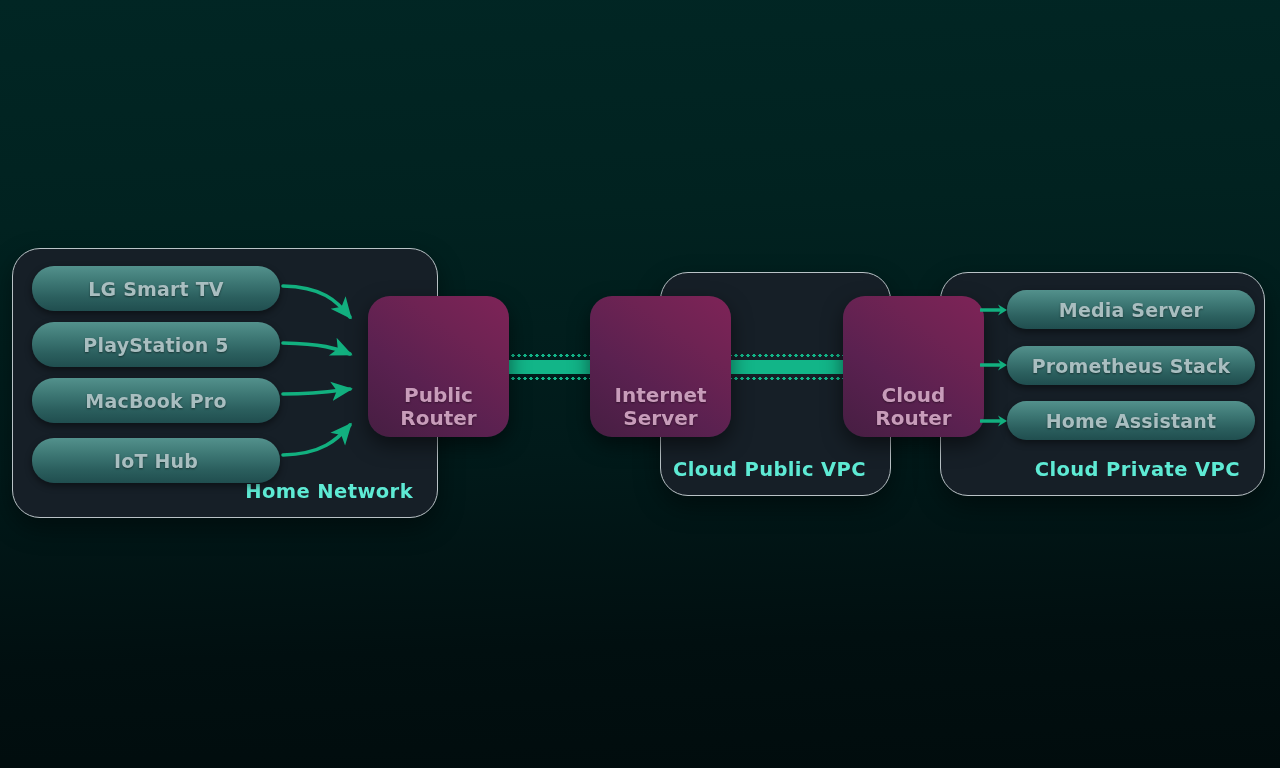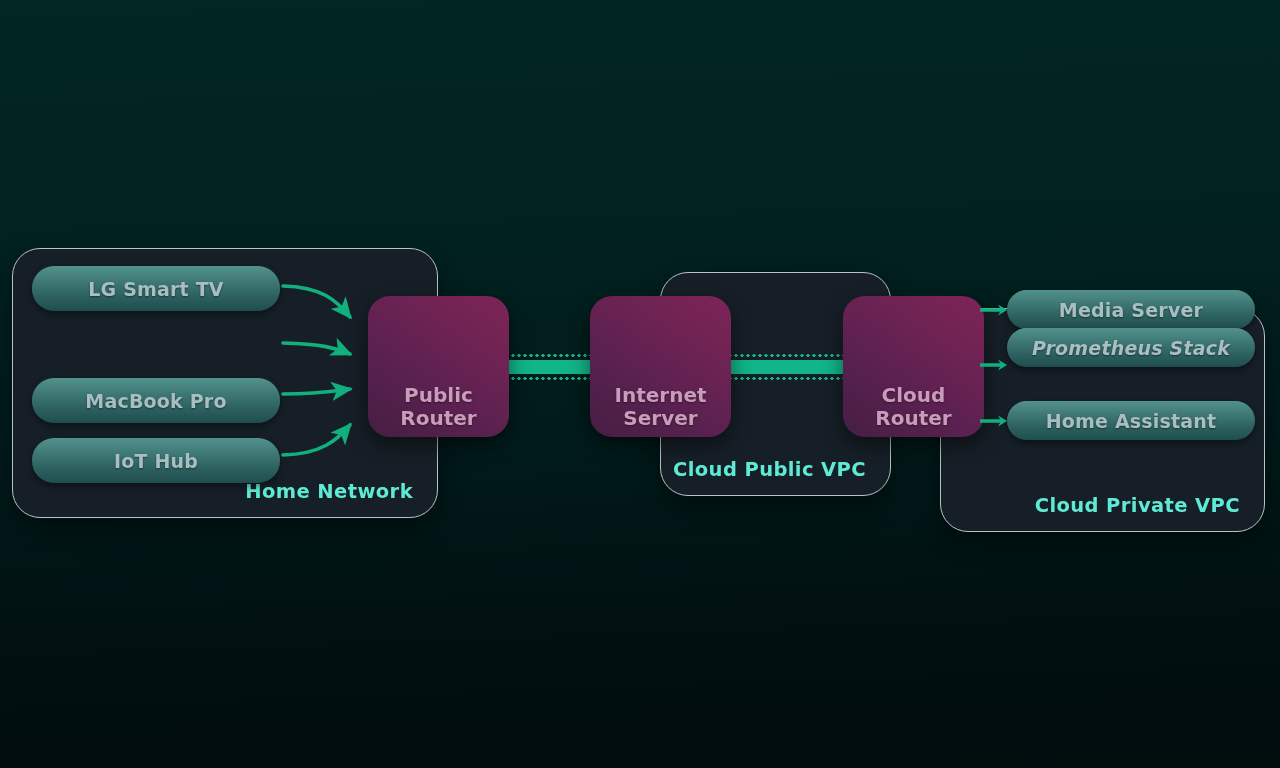--- a/index.html
+++ b/index.html
@@ -25,21 +25,21 @@
     bottom:14px;
     right:24px;
     font-size:19.5px;
     font-weight:bold;
     letter-spacing:.4px;
     color:#5eead4;
     white-space:nowrap;
   }
   #grp-home      { left:12px;  top:248px; width:426px; height:270px; }
   #grp-public    { left:660px; top:272px; width:231px; height:224px; }
-  #grp-private   { left:940px; top:272px; width:325px; height:224px;margin-top:36px; }
+  #grp-private   { left:940px; top:272px; width:325px; height:224px; }
 
   
   .pill {
     position:absolute;
     display:flex;
     align-items:center;
     justify-content:center;
     border-radius:22px;
     background:linear-gradient(180deg, #53918c 0%, #3c7673 38%, #2b5f5e 70%, #204e4f 100%);
     color:#a9bec0;
@@ -52,21 +52,21 @@
   }
   .pill.home    { left:32px;   width:248px; height:45px; }
   .pill.service { left:1007px; width:248px; height:39px; }
 
   #pill-tv   { top:266px; }
   #pill-ps5  { top:322px; }
   #pill-mbp  { top:378px;align-items:center; }
   #pill-iot  { top:438px; }
 
   #pill-media  { top:290px; }
-  #pill-prom   { top:328px;font-style:italic; }
+  #pill-prom   { top:346px; }
   #pill-ha     { top:401px; }
 
   
   .router {
     position:absolute;
     width:141px; height:141px;
     border-radius:22px;
     background:linear-gradient(215deg, #7e2357 0%, #6e2353 30%, #5a2150 62%, #461e42 100%);
     box-shadow:0 8px 20px rgba(0,0,0,.5);
     display:flex;
@@ -114,20 +114,23 @@
 <body>
 
 <div id="stage">
 
   <div class="group" id="grp-home">
     <span class="group-label">Home Network</span>
   </div>
 
   <div class="pill home" id="pill-tv">
     <span>LG Smart TV</span>
+  </div>
+  <div class="pill home" id="pill-ps5">
+    <span>PlayStation 5</span>
   </div>
   <div class="pill home" id="pill-mbp">
     <span>MacBook Pro</span>
   </div>
   <div class="pill home" id="pill-iot">
     <span>IoT Hub</span>
   </div>
 
   <div class="group" id="grp-public">
     <span class="group-label">Cloud Public VPC</span>

